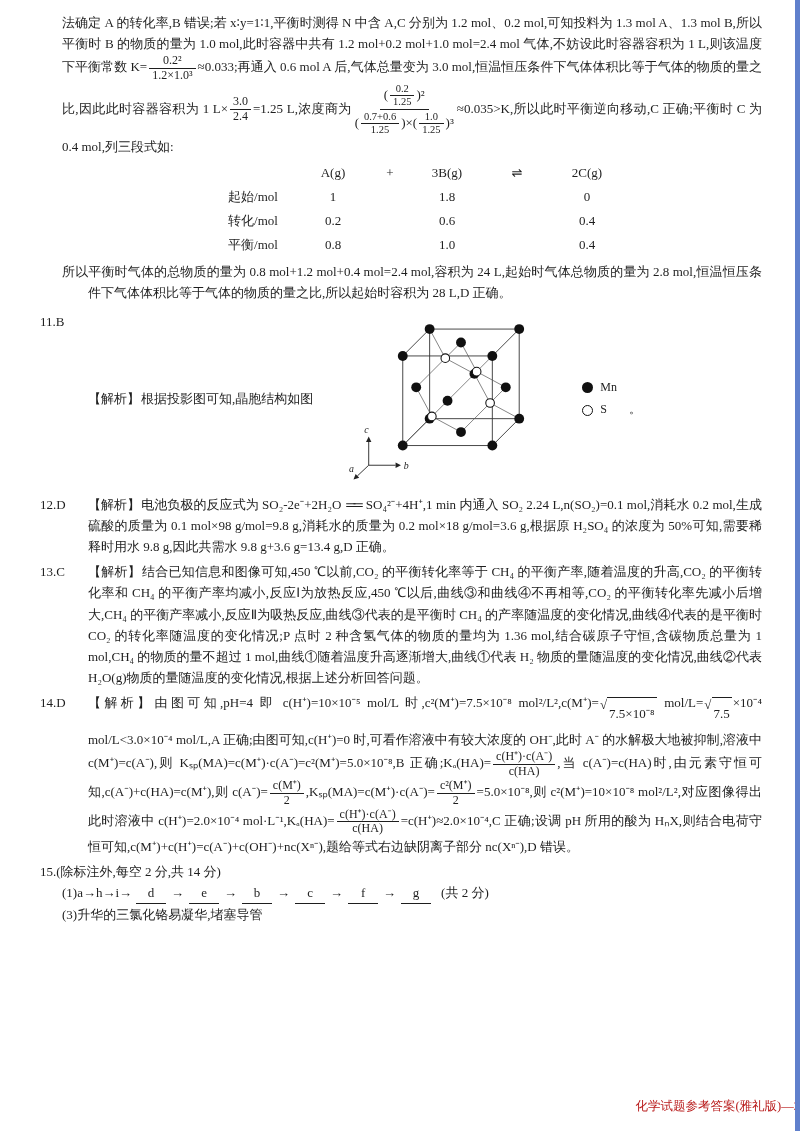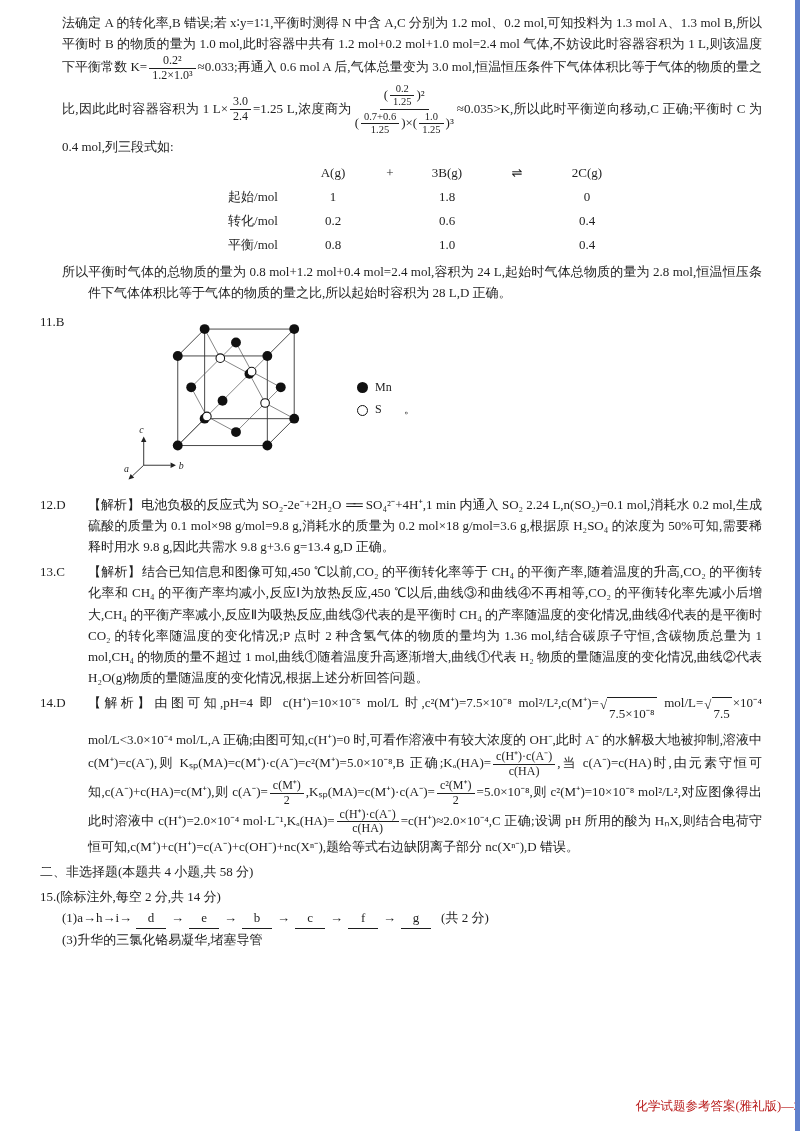--- a/index.html
+++ b/index.html
@@ -134,20 +134,21 @@
         <span></span>
         <span>0.4</span>
       </div>
     </div>
 
     <div class="para p2">所以平衡时气体的总物质的量为 0.8 mol+1.2 mol+0.4 mol=2.4 mol,容积为 24 L,起始时气体总物质的量为 2.8 mol,恒温恒压条件下气体体积比等于气体的物质的量之比,所以起始时容积为 28 L,D 正确。</div>
 
     <div class="item" style="margin-top:8px;">
       <span class="item-head">11.B</span>
       <div class="i11-body">
+        <span class="i11-text"><span class="tag">【解析】</span><span>根据投影图可知,晶胞结构如图</span></span>
         <div class="fig">
           <svg width="215" height="175" viewBox="0 0 240 195">
             <g>
               <path d="M60 150 L160 150 L160 50 L60 50 Z M90 120 L190 120 L190 20 L90 20 Z M60 150 L90 120 M160 150 L190 120 M160 50 L190 20 M60 50 L90 20" fill="none" stroke="#333" stroke-width="1"></path>
             </g>
             <g>
               <path d="M92.5 117.5 L60 150 M92.5 117.5 L110 100 M92.5 117.5 L125 135 M92.5 117.5 L75 85 M142.5 67.5 L160 50 M142.5 67.5 L110 100 M142.5 67.5 L125 35 M142.5 67.5 L175 85 M157.5 102.5 L190 120 M157.5 102.5 L125 135 M157.5 102.5 L175 85 M157.5 102.5 L140 70 M107.5 52.5 L90 20 M107.5 52.5 L125 35 M107.5 52.5 L75 85 M107.5 52.5 L140 70" stroke="#555" stroke-width="0.8" fill="none"></path>
             </g>
             <g fill="#101010">
               <circle cx="60" cy="150" r="5.5"></circle>
@@ -226,21 +227,20 @@
           <span class="fd">2</span>
         </span><span>,Kₛₚ(MA)=c(M⁺)·c(A⁻)=</span><span class="frac">
           <span class="fn">c²(M⁺)</span>
           <span class="fd">2</span>
         </span><span>=5.0×10⁻⁸,则 c²(M⁺)=10×10⁻⁸ mol²/L²,对应图像得出此时溶液中 c(H⁺)=2.0×10⁻⁴ mol·L⁻¹,Kₐ(HA)=</span><span class="frac">
           <span class="fn">c(H⁺)·c(A⁻)</span>
           <span class="fd">c(HA)</span>
         </span><span>=c(H⁺)≈2.0×10⁻⁴,C 正确;设调 pH 所用的酸为 HₙX,则结合电荷守恒可知,c(M⁺)+c(H⁺)=c(A⁻)+c(OH⁻)+nc(Xⁿ⁻),题给等式右边缺阴离子部分 nc(Xⁿ⁻),D 错误。</span>
     </div>
 
-    <div class="sec-head">二、非选择题(本题共 4 小题,共 58 分)</div>
 
     <div>
       <div class="sec-head">15.(除标注外,每空 2 分,共 14 分)</div>
       <div class="q-block">
         <span>(1)a→h→i→</span><span class="blank">d</span><span class="arr">→</span><span class="blank">e</span><span class="arr">→</span><span class="blank">b</span><span class="arr">→</span><span class="blank">c</span><span class="arr">→</span><span class="blank">f</span><span class="arr">→</span><span class="blank">g</span><span class="sufx">(共 2 分)</span>
       </div>
       <div class="q-block">(3)升华的三氯化铬易凝华,堵塞导管</div>
     </div>
 
   </div>

